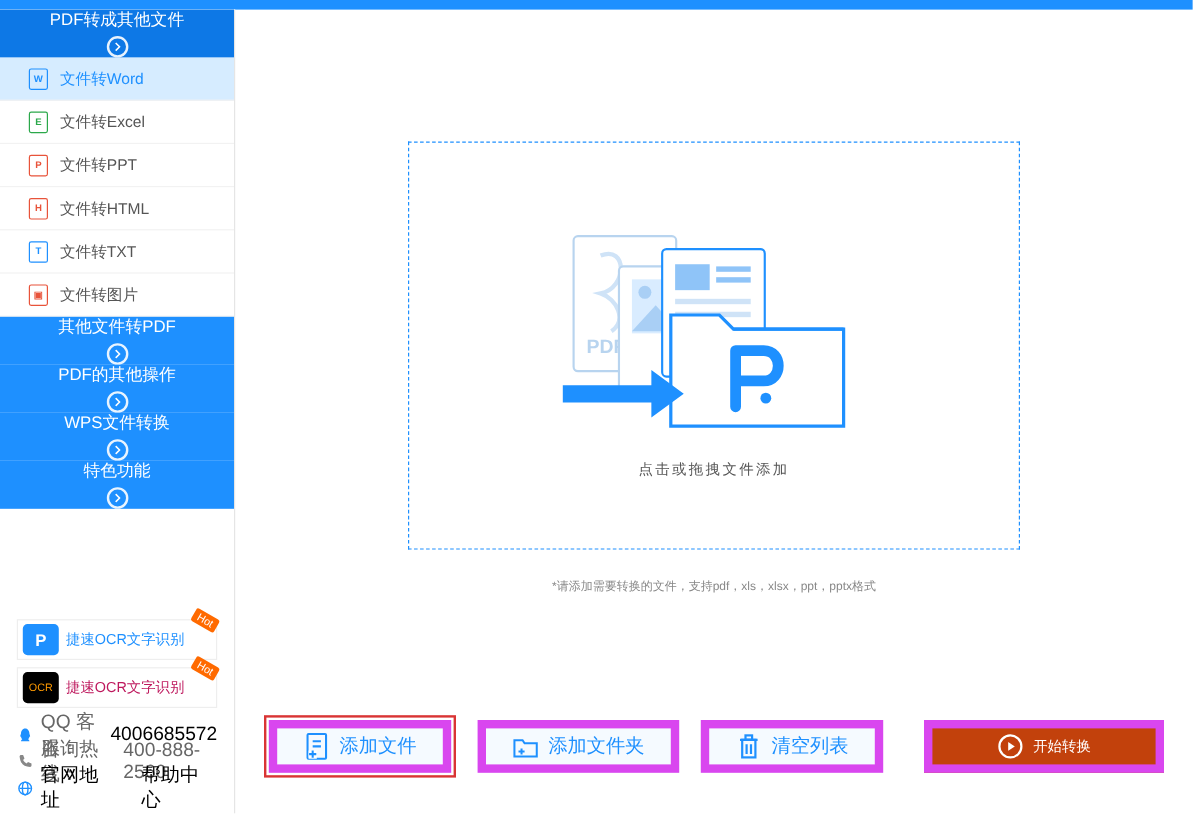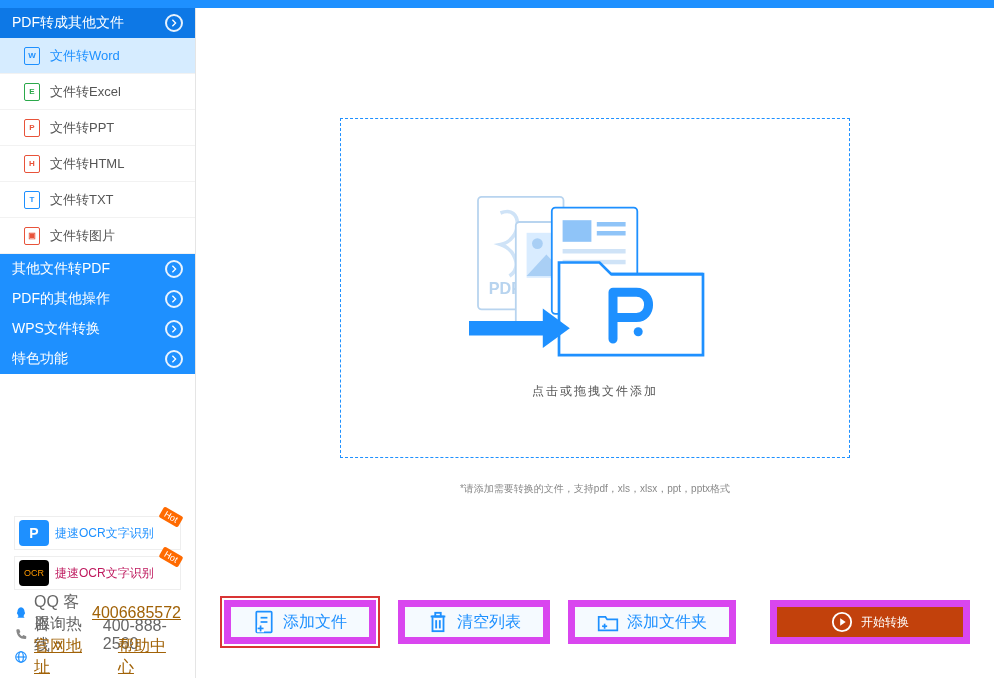--- a/index.html
+++ b/index.html
@@ -20,28 +20,29 @@
   height: calc(100% - 8px);
 }
 .sidebar {
   width: 196px;
   background: #fff;
   display: flex;
   flex-direction: column;
   border-right: 1px solid #e5e5e5;
 }
 .nav-group-header {
-  height: 30px;
+  height: 40px;
   background: #1e90ff;
   color: #fff;
   padding: 0 12px;
   display: flex;
   align-items: center;
   justify-content: space-between;
   cursor: pointer;
+  flex-direction: column;
 }
 .nav-group-header.open { background: #0d78e6; }
 .chevron {
   width: 18px;
   height: 18px;
   border: 2px solid rgba(255,255,255,0.9);
   border-radius: 50%;
   display: flex;
   align-items: center;
   justify-content: center;
@@ -133,21 +134,21 @@
   padding: 4px 14px 10px;
   font-size: 16px;
   color: #666;
 }
 .contact-row {
   display: flex;
   align-items: center;
   gap: 6px;
   height: 22px;
 }
-.contact-row a, .link-blue { color: #a16207; text-decoration: underline; cursor: pointer; }
+.contact-row a, .link-blue { color: #000000; cursor: pointer; }
 .contact-ico {
   width: 14px; height: 14px;
   display: inline-flex;
 }
 
 .main {
   flex: 1;
   padding: 0 24px;
   display: flex;
   flex-direction: column;
@@ -381,37 +382,37 @@
             <line x1="8" y1="9" x2="16" y2="9" stroke="#1e90ff" stroke-width="2"></line>
             <line x1="8" y1="14" x2="16" y2="14" stroke="#1e90ff" stroke-width="2"></line>
             <rect x="4" y="18" width="8" height="8" fill="#fff"></rect>
             <line x1="8" y1="18" x2="8" y2="25" stroke="#1e90ff" stroke-width="2"></line>
             <line x1="4.5" y1="21.5" x2="11.5" y2="21.5" stroke="#1e90ff" stroke-width="2"></line>
           </svg>
           <span>添加文件</span>
         </button>
       </div>
       <button class="btn">
+        <svg viewBox="0 0 26 24">
+          <path d="M2 6 L10 6 L12 9 L24 9 L24 22 L2 22 Z" fill="none" stroke="#1e90ff" stroke-width="2"></path>
+          <line x1="9" y1="14" x2="9" y2="20" stroke="#1e90ff" stroke-width="2"></line>
+          <line x1="6" y1="17" x2="12" y2="17" stroke="#1e90ff" stroke-width="2"></line>
+        </svg>
+        <span>添加文件夹</span>
+      </button>
+      <button class="btn">
         <svg viewBox="0 0 24 26">
           <rect x="6" y="7" width="12" height="16" fill="none" stroke="#1e90ff" stroke-width="2"></rect>
           <line x1="4" y1="7" x2="20" y2="7" stroke="#1e90ff" stroke-width="2"></line>
           <rect x="9" y="3" width="6" height="4" fill="none" stroke="#1e90ff" stroke-width="2"></rect>
           <line x1="10" y1="11" x2="10" y2="20" stroke="#1e90ff" stroke-width="2"></line>
           <line x1="14" y1="11" x2="14" y2="20" stroke="#1e90ff" stroke-width="2"></line>
         </svg>
         <span>清空列表</span>
       </button>
-      <button class="btn">
-        <svg viewBox="0 0 26 24">
-          <path d="M2 6 L10 6 L12 9 L24 9 L24 22 L2 22 Z" fill="none" stroke="#1e90ff" stroke-width="2"></path>
-          <line x1="9" y1="14" x2="9" y2="20" stroke="#1e90ff" stroke-width="2"></line>
-          <line x1="6" y1="17" x2="12" y2="17" stroke="#1e90ff" stroke-width="2"></line>
-        </svg>
-        <span>添加文件夹</span>
-      </button>
       <button class="btn btn-primary">
         <svg viewBox="0 0 24 24">
           <circle cx="12" cy="12" r="10" fill="none" stroke="#fff" stroke-width="2"></circle>
           <path d="M10 8 L16 12 L10 16 Z" fill="#fff"></path>
         </svg>
         <span>开始转换</span>
       </button>
     </div>
   </div>
 </div>

